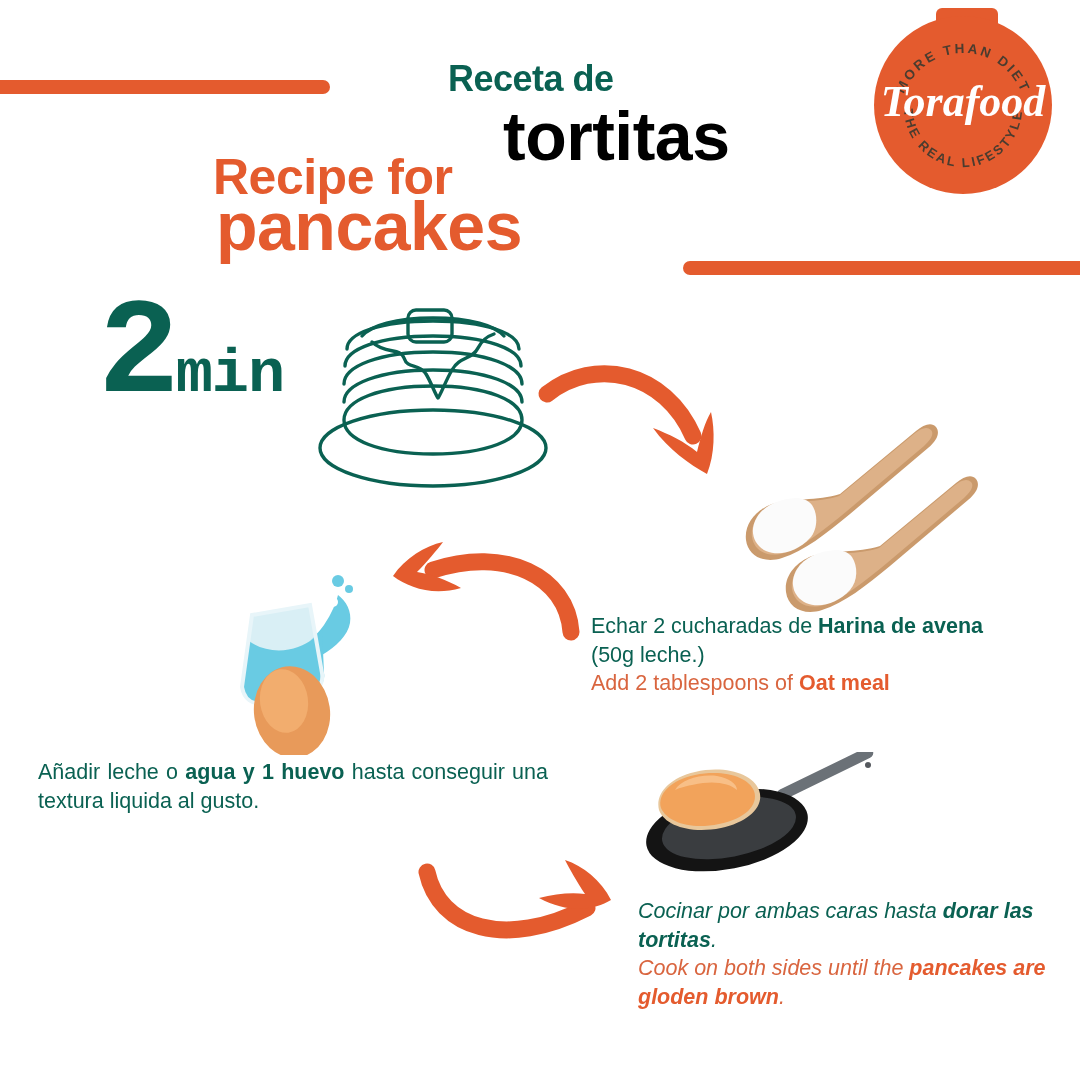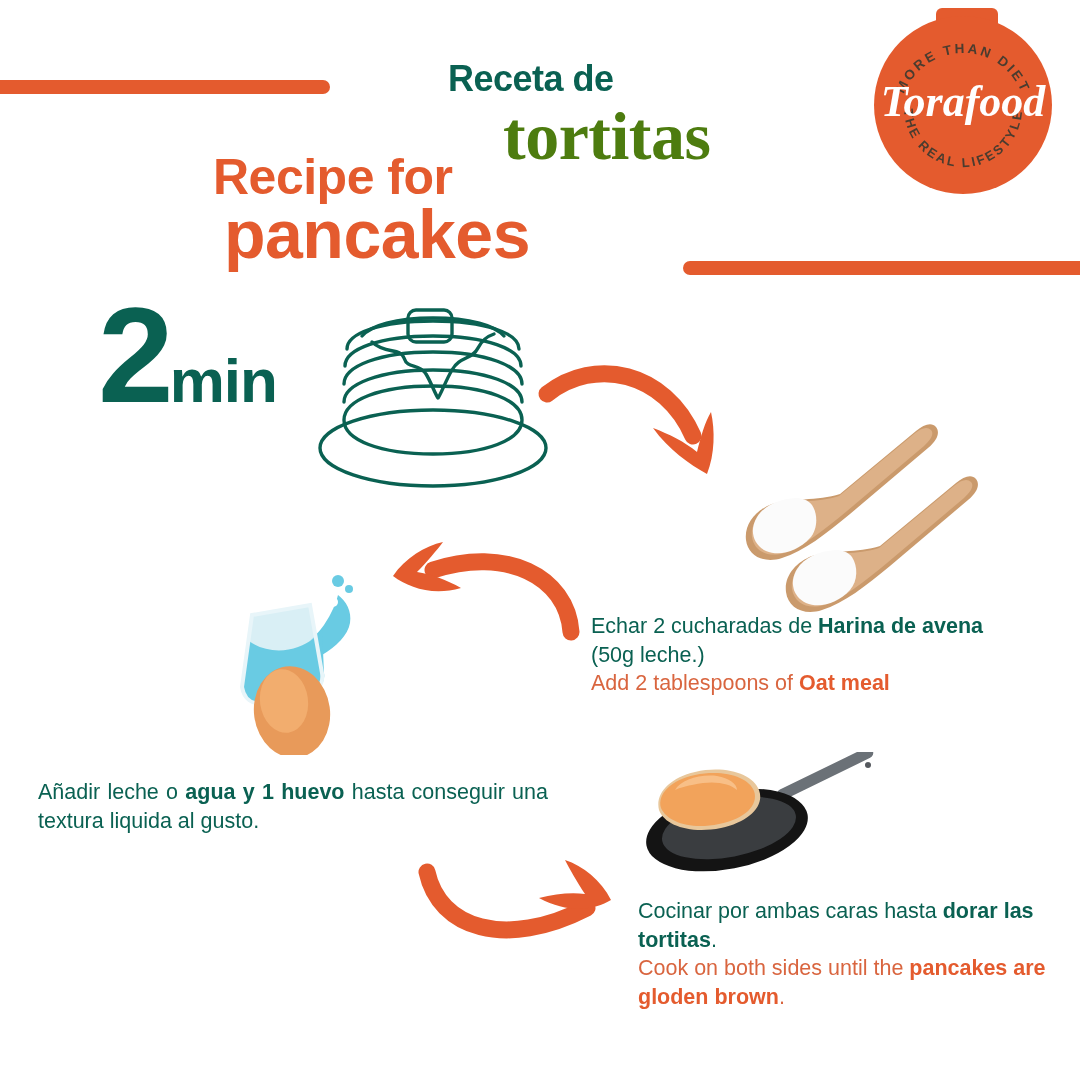--- a/index.html
+++ b/index.html
@@ -72,44 +72,43 @@
     white-space: nowrap;
   }
   #title-es-1 {
     left: 448px; top: 58px;
     font-size: 36px;
     color: #0A6152;
   }
   #title-es-2 {
     left: 503px; top: 97px;
     font-size: 68px;
-    color: #4d7c0f;
-    font-family: Liberation Serif, serif;
+    color: #000000;
   }
   #title-en-1 {
     left: 213px; top: 148px;
     font-size: 50px;
     color: #E45B2E;
   }
   #title-en-2 {
-    left: 224px; top: 187px;
+    left: 216px; top: 187px;
     font-size: 68px;
     color: #E45B2E;
-    margin-top: 8px;
   }
 
   
   #time-badge {
     position: absolute;
     left: 98px;
     top: 287px;
     color: #0A6152;
     font-weight: 700;
     white-space: nowrap;
     line-height: 1;
+    font-family: Liberation Mono, monospace;
   }
   #time-value { font-size: 136px; letter-spacing: -4px; }
   #time-unit  { font-size: 62px; letter-spacing: -1px; }
 
   
   .art { position: absolute; }
   #art-pancakes { left: 300px; top: 300px; }
   #art-spoons   { left: 700px; top: 400px; }
   #art-milkegg  { left: 218px; top: 555px; }
   #art-pan      { left: 625px; top: 752px; }
@@ -124,23 +123,23 @@
     position: absolute;
     font-size: 21.5px;
     line-height: 1.33;
   }
   .line-es { color: #0A6152; }
   .line-en { color: #D9653F; }
   .line-es b { color: #0A6152; font-weight: 700; text-align: right; }
   .line-en b { color: #E45B2E; font-weight: 700; }
 
   #step1-text { left: 591px; top: 612px; width: 440px; }
-  #step2-text { left: 38px;  top: 778px; width: 510px; text-align: justify; }
+  #step2-text { left: 38px;  top: 758px; width: 510px; text-align: justify; }
   #step2-text .line-es, #step2-text .line-en { text-align: justify; }
-  #step3-text { left: 638px; top: 897px; width: 420px; }
+  #step3-text { left: 638px; top: 897px; width: 420px; font-style: italic; }
 </style>
 </head>
 <body>
 
 <div id="canvas">
 
   <div class="bar" id="bar-left"></div>
   <div class="bar" id="bar-right"></div>
 
   <div id="logo">

